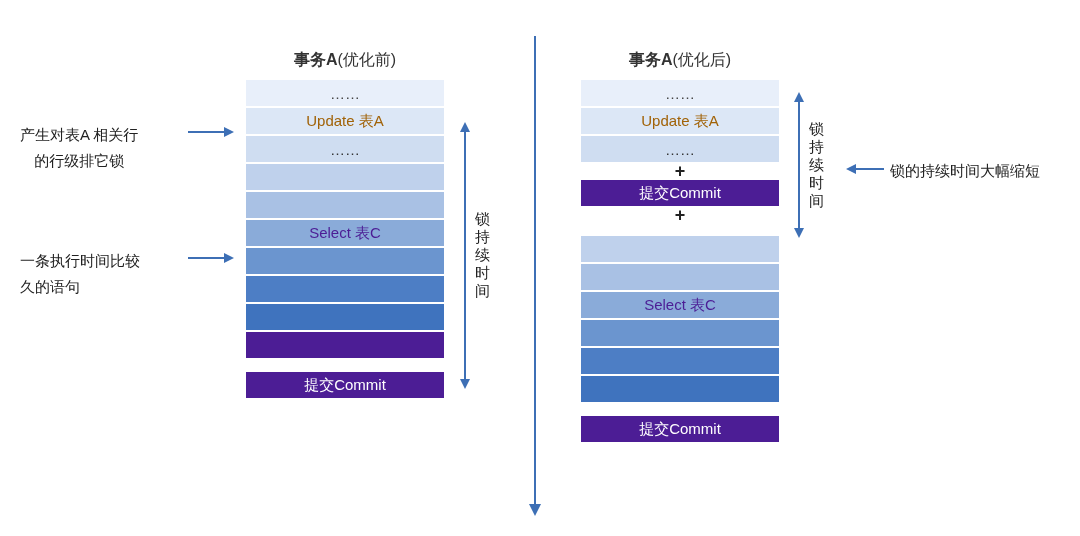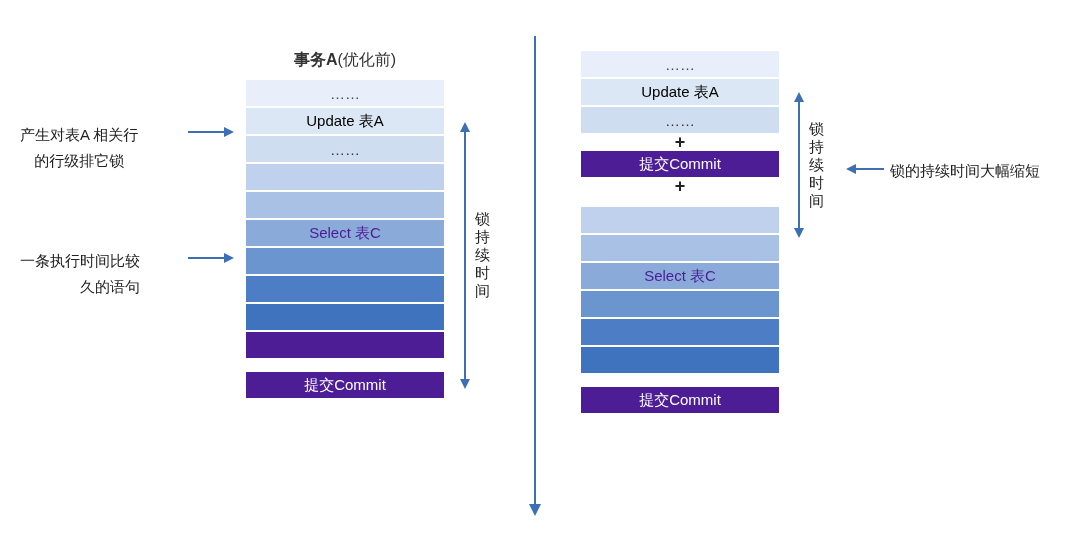--- a/index.html
+++ b/index.html
@@ -39,21 +39,21 @@
     text-align: center;
     font-size: 18px;
     font-weight: 700;
     color: #222;
     line-height: 16px;
     height: 16px;
   }
 
   
   .s0 { background:#e8effa; color:#444; }
-  .s1 { background:#dce7f6; color:#000000; }
+  .s1 { background:#dce7f6; color:#a16207; }
   .s2 { background:#cfddf1; color:#333; }
   .s3 { background:#bfd1ec; color:#333; }
   .s4 { background:#a9c1e4; color:#222; }
   .s5 { background:#8aabd9; color:#4c1d95; }
   .s6 { background:#6b95cf; color:#fff; }
   .s7 { background:#4d7ec5; color:#fff; }
   .s8 { background:#3f73be; color:#fff; }
   .s9 { background:#4c1d95; color:#fff; }
 
   
@@ -77,21 +77,21 @@
 
   
   .anno {
     position: absolute;
     font-size: 15px;
     color: #222;
     line-height: 26px;
     white-space: pre;
   }
   .anno-left1 { left: 20px; top: 122px; text-align: center; }
-  .anno-left2 { left: 20px; top: 248px; text-align: right; }
+  .anno-left2 { left: 20px; top: 248px; }
   .anno-right { left: 890px; top: 158px; }
 
   
   .harrow {
     position: absolute;
     height: 2px;
     background: #3d6fb5;
   }
   .harrow::after {
     content: "";
@@ -174,20 +174,23 @@
     <div class="row s6"></div>
     <div class="row s7"></div>
     <div class="row s8"></div>
     <div class="row s9"></div>
     <div class="gap"></div>
     <div class="row s9">提交Commit</div>
   </div>
 </div>
 
 <div class="col-right">
+  <div class="title">
+    <span class="bold">事务A</span><span class="light">(优化后)</span>
+  </div>
   <div class="stack">
     <div class="row s0">……</div>
     <div class="row s1">Update 表A</div>
     <div class="row s2">……</div>
     <div class="plus">+</div>
     <div class="row s9">提交Commit</div>
     <div class="plus">+</div>
     <div class="gap"></div>
     <div class="row s3"></div>
     <div class="row s4"></div>

